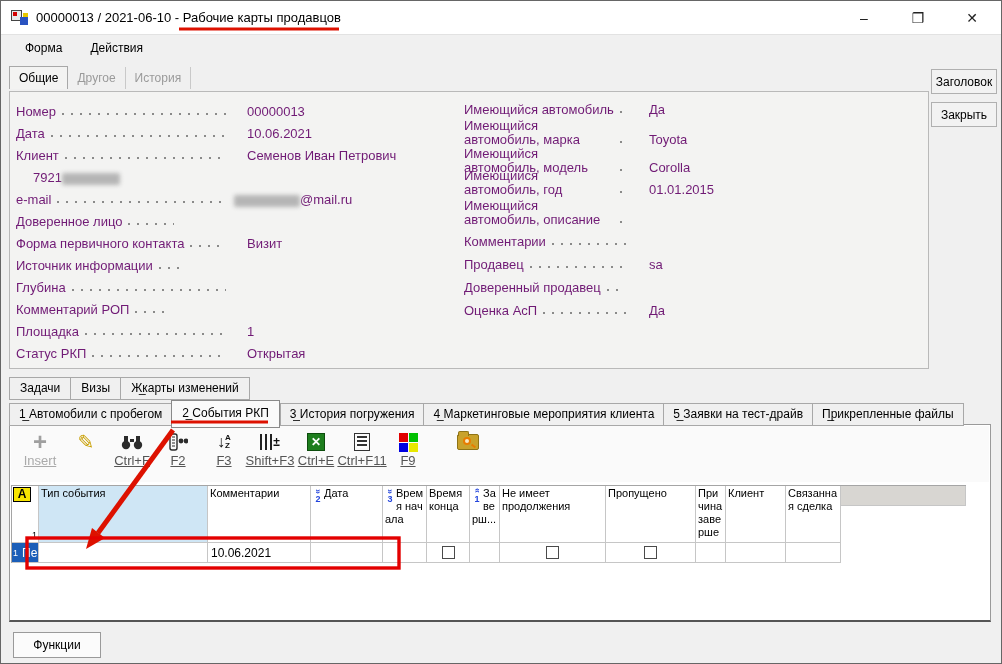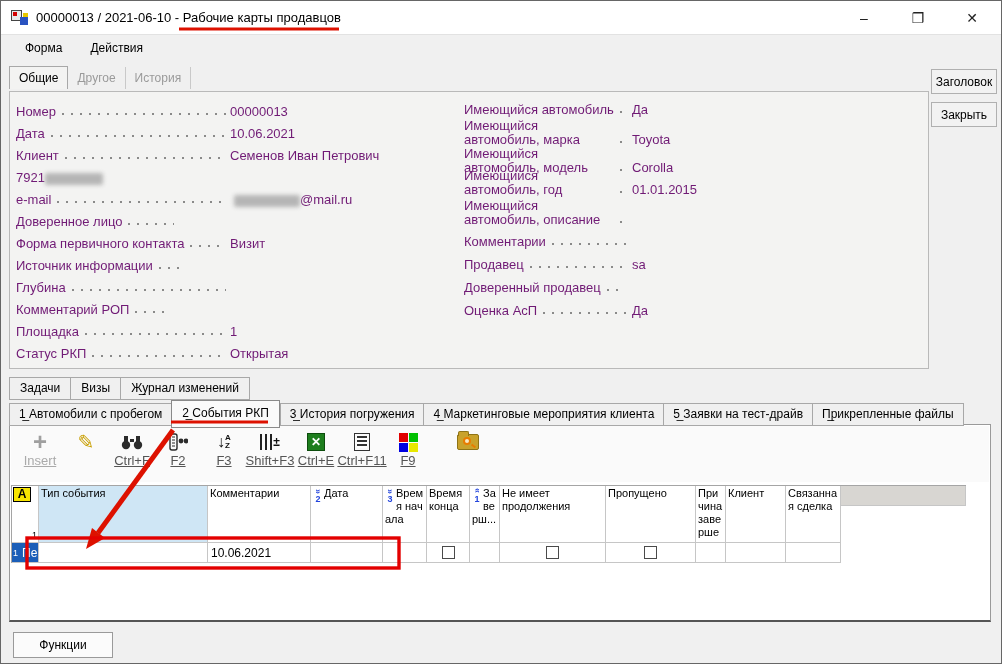--- a/index.html
+++ b/index.html
@@ -31,21 +31,21 @@
   .panel { position:absolute; left:8px; top:90px; width:920px; height:278px; background:#f3f3f2; border:1px solid #b9b9b9; }
   .fcol-left  { position:absolute; left:6px;  top:5px; width:430px; }
   .fcol-right { position:absolute; left:454px; top:5px; width:450px; }
   .frow { display:flex; align-items:flex-end; font-size:13px; color:#701a75; }
   .fcol-left .frow { height:22px; }
   .lblwrap  { width:214px; display:flex; align-items:flex-end; }
   .lblwrap2 { width:168px; display:flex; align-items:flex-end; }
   .flbl { line-height:14px; }
   .leader { flex:1; height:2px; margin:0 4px 4px 6px; min-width:8px;
             background-image:repeating-linear-gradient(90deg,#8a8a8a 0 2px,transparent 2px 9px); }
-  .fval { margin-left:0; line-height:15px; white-space:nowrap; }
+  .fval { margin-left:17px; line-height:15px; white-space:nowrap; }
   .blurbox { display:inline-block; height:12px; background:#b5b5b5; filter:blur(2px); border-radius:2px; vertical-align:middle; }
 
   
   .sidebtn { position:absolute; width:66px; height:25px; background:#f2f2f2; border:1px solid #b0b0b0; font-size:12px; color:#000; display:flex; align-items:center; justify-content:center; }
   .sidebtn.b1 { left:930px; top:68px; }
   .sidebtn.b2 { left:930px; top:101px; }
 
   
   .midtabs { position:absolute; left:8px; top:376px; display:flex; font-size:12px; }
   .midtab { padding:3px 10px 4px; background:#f0f0f0; border:1px solid #a8a8a8; border-right:none; }
@@ -99,21 +99,21 @@
   .chev { display:inline-block; transform:rotate(90deg); font-size:9px; letter-spacing:-1px; }
   .chev.up { transform:rotate(-90deg); }
   .dcell { height:20px; border-right:1px solid #c6c6c6; border-bottom:1px solid #c6c6c6; background:#fff; font-size:12px; padding:2px 3px; overflow:hidden; white-space:nowrap; display:flex; align-items:center; }
   .dcell.rowhdr { background:#d8d6d2; }
   .dcell.sel { background:#1b5eb8; color:#fff; padding-left:1px; gap:4px; }
   .rownum-w { font-size:9px; color:#fff; }
   .cbwrap { justify-content:center; }
   .cb { width:13px; height:13px; border:1px solid #4a4a4a; background:#fff; display:inline-block; }
 
   
-  .footer-btn { position:absolute; left:12px; top:631px; width:100px; height:26px; background:#fbfbfb; border:1px solid #9a9a9a; font-size:12px; display:flex; align-items:center; justify-content:center; }
+  .footer-btn { position:absolute; left:12px; top:631px; width:88px; height:26px; background:#fbfbfb; border:1px solid #9a9a9a; font-size:12px; display:flex; align-items:center; justify-content:center; }
 
   .overlay { position:absolute; left:0; top:0; z-index:50; pointer-events:none; }
 </style>
 </head>
 <body>
 
 <div class="screen">
 
   <div class="titlebar">
     <div class="appicon">
@@ -293,21 +293,21 @@
             <span class="leader"></span>
           </div>
         <span class="fval">Да</span>
       </div>
     </div>
   </div>
 
   <div class="midtabs">
     <span class="midtab">Задачи</span>
     <span class="midtab">Визы</span>
-    <span class="midtab">Ж̲урнал изменений</span>
+    <span class="midtab">Ж̲карты изменений</span>
   </div>
 
   <div class="dettabs">
     <span class="dettab">1̲ Автомобили с пробегом</span>
     <span class="dettab active">2̲ События РКП</span>
     <span class="dettab">3̲ История погружения</span>
     <span class="dettab">4̲ Маркетинговые мероприятия клиента</span>
     <span class="dettab">5̲ Заявки на тест-драйв</span>
     <span class="dettab">П̲рикрепленные файлы</span>
   </div>

